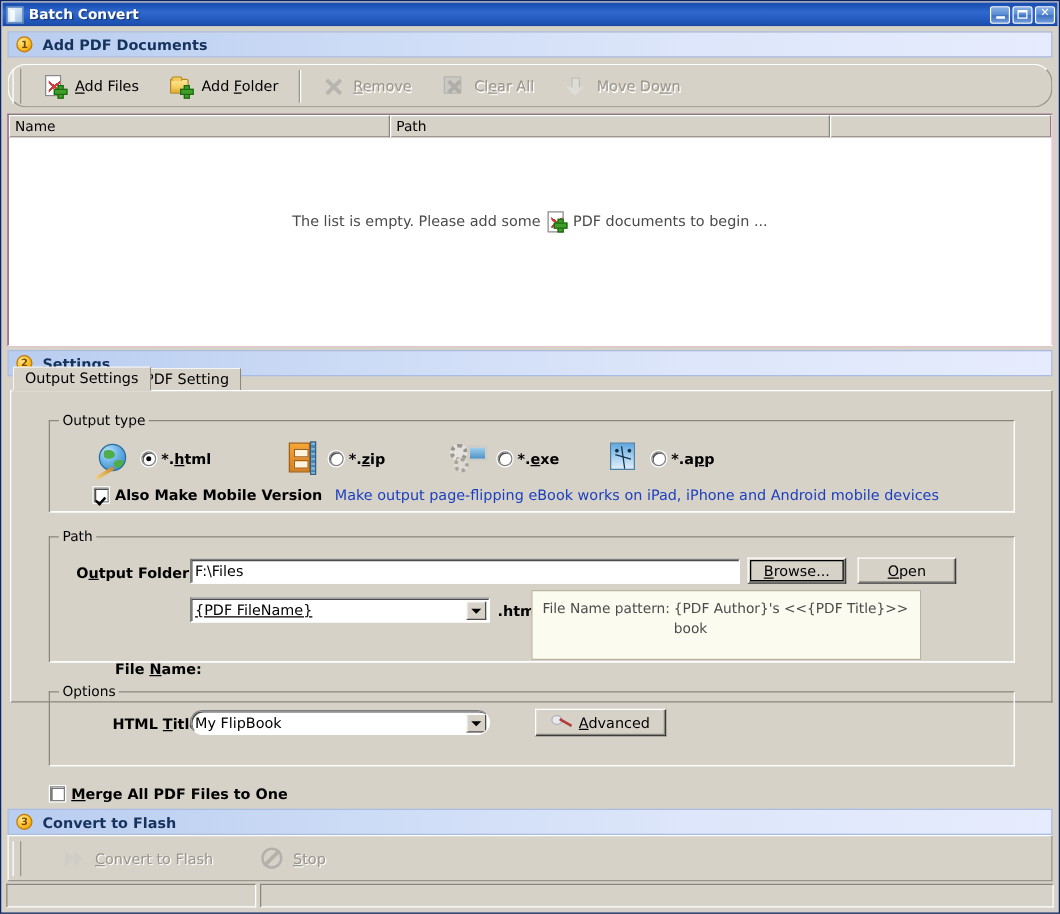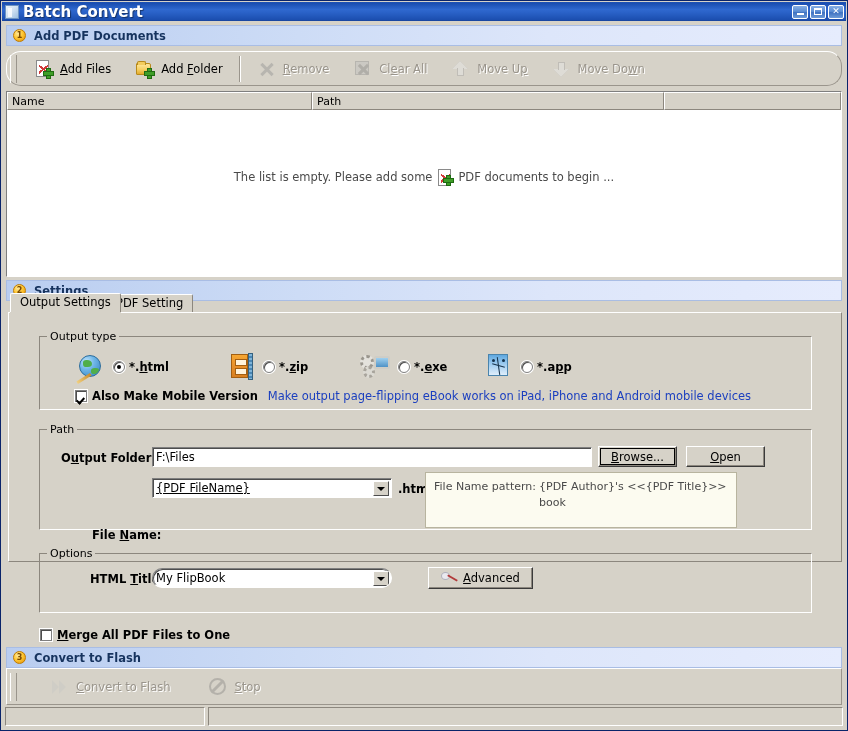--- a/index.html
+++ b/index.html
@@ -32,21 +32,21 @@
     width: 14px; height: 14px; margin-right: 4px;
     background: linear-gradient(135deg, #eef4fb 0%, #cfe0f2 48%, #9dbfe0 100%);
     border: 1px solid #6d93c1;
     position: relative; flex: 0 0 auto;
   }
   .tb-icon::after {
     content: ""; position: absolute; left: 2px; top: 2px; width: 4px; height: 9px;
     background: rgba(255,255,255,.75);
   }
   .tb-title {
-    color: #fff; font-weight: bold; font-size: 15px;
+    color: #fff; font-weight: bold; font-size: 11px;
     text-shadow: 1px 1px 1px rgba(0,0,0,.45);
     white-space: nowrap; flex: 1 1 auto;
     font-family: "DejaVu Sans", sans-serif;
   }
   .tb-buttons { display: flex; gap: 2px; align-items: center; }
   .tb-btn {
     width: 16px; height: 14px;
     background: linear-gradient(to bottom, #86aee4 0%, #5d8ed4 45%, #3f72c2 55%, #6f9cd8 100%);
     border: 1px solid #fff; border-radius: 2px;
     display: flex; align-items: center; justify-content: center;
@@ -486,27 +486,20 @@
       <div class="tbtn disabled">
         <span class="ic ic-remove dim"></span>
         <span><span class="u">R</span>emove</span>
       </div>
 
       <div class="tbtn disabled">
         <span class="ic ic-clear dim"><i class="sq"></i><i class="xx"></i></span>
         <span>Cl<span class="u">e</span>ar All</span>
       </div>
 
-      <div class="tbtn disabled">
-        <span class="ic ic-arrow ic-up dim">
-            <i class="head"></i>
-            <i class="shaft"></i>
-          </span>
-        <span>Move U<span class="u">p</span></span>
-      </div>
 
       <div class="tbtn disabled">
         <span class="ic ic-arrow ic-down dim">
             <i class="head"></i>
             <i class="shaft"></i>
           </span>
         <span>Move Do<span class="u">w</span>n</span>
       </div>
     </div>
 

